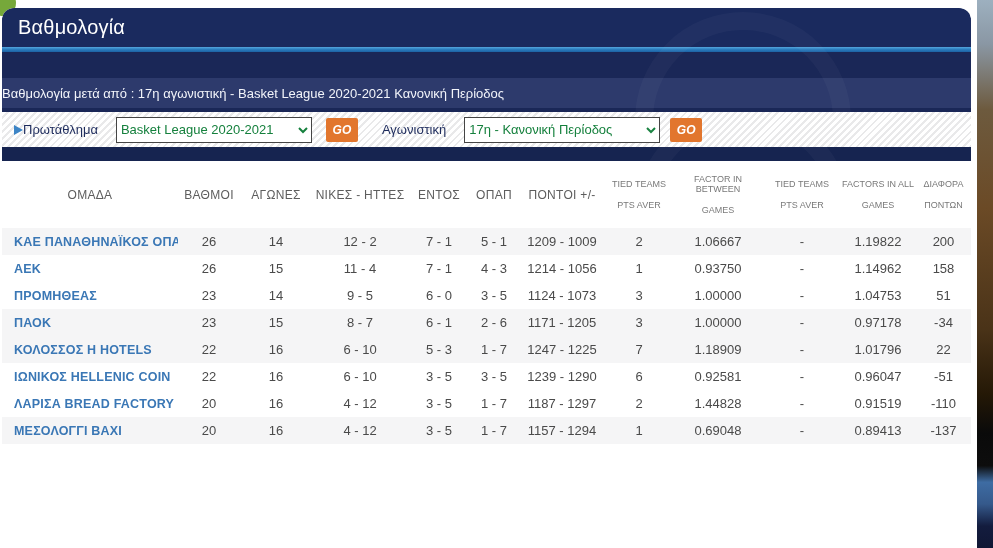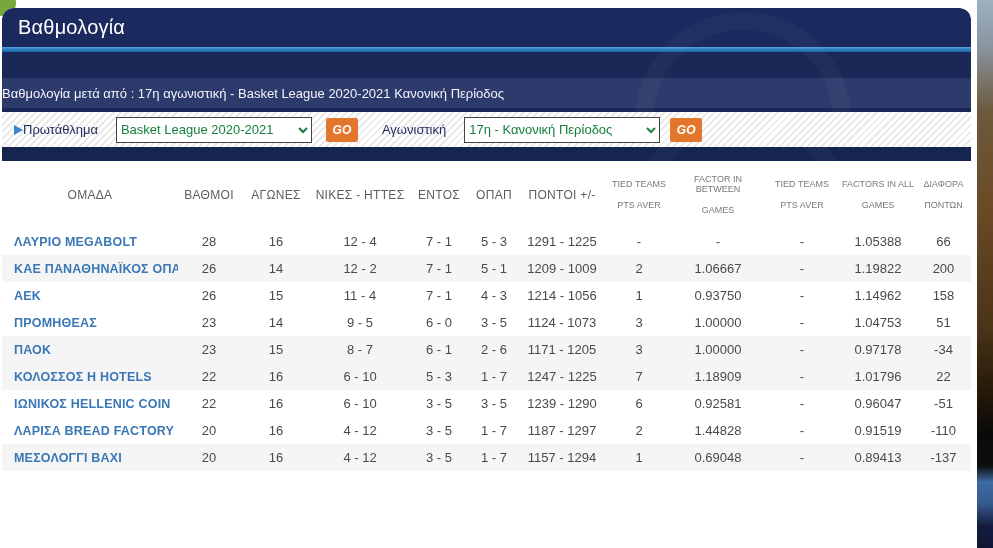--- a/index.html
+++ b/index.html
@@ -142,34 +142,20 @@
           <span class="l1">FACTORS IN ALL</span>
           <span class="l2">GAMES</span>
         </th>
         <th class="h-two">
           <span class="l1">ΔΙΑΦΟΡΑ</span>
           <span class="l2">ΠΟΝΤΩΝ</span>
         </th>
       </tr>
     </thead>
     <tbody>
-        <tr>
-    <td class="team">ΛΑΥΡΙΟ MEGABOLT</td>
-    <td>28</td>
-    <td>16</td>
-    <td>12 - 4</td>
-    <td>7 - 1</td>
-    <td>5 - 3</td>
-    <td>1291 - 1225</td>
-    <td>-</td>
-    <td>-</td>
-    <td>-</td>
-    <td>1.05388</td>
-    <td>66</td>
-  </tr>
         <tr class="alt">
     <td class="team">ΚΑΕ ΠΑΝΑΘΗΝΑΪΚΟΣ ΟΠΑΠ</td>
     <td>26</td>
     <td>14</td>
     <td>12 - 2</td>
     <td>7 - 1</td>
     <td>5 - 1</td>
     <td>1209 - 1009</td>
     <td>2</td>
     <td>1.06667</td>

